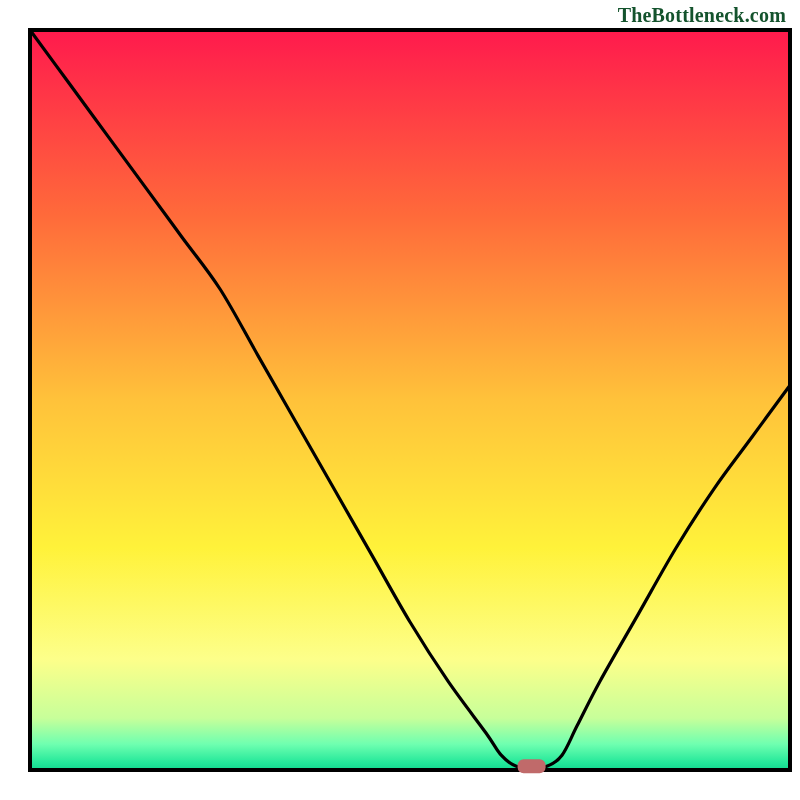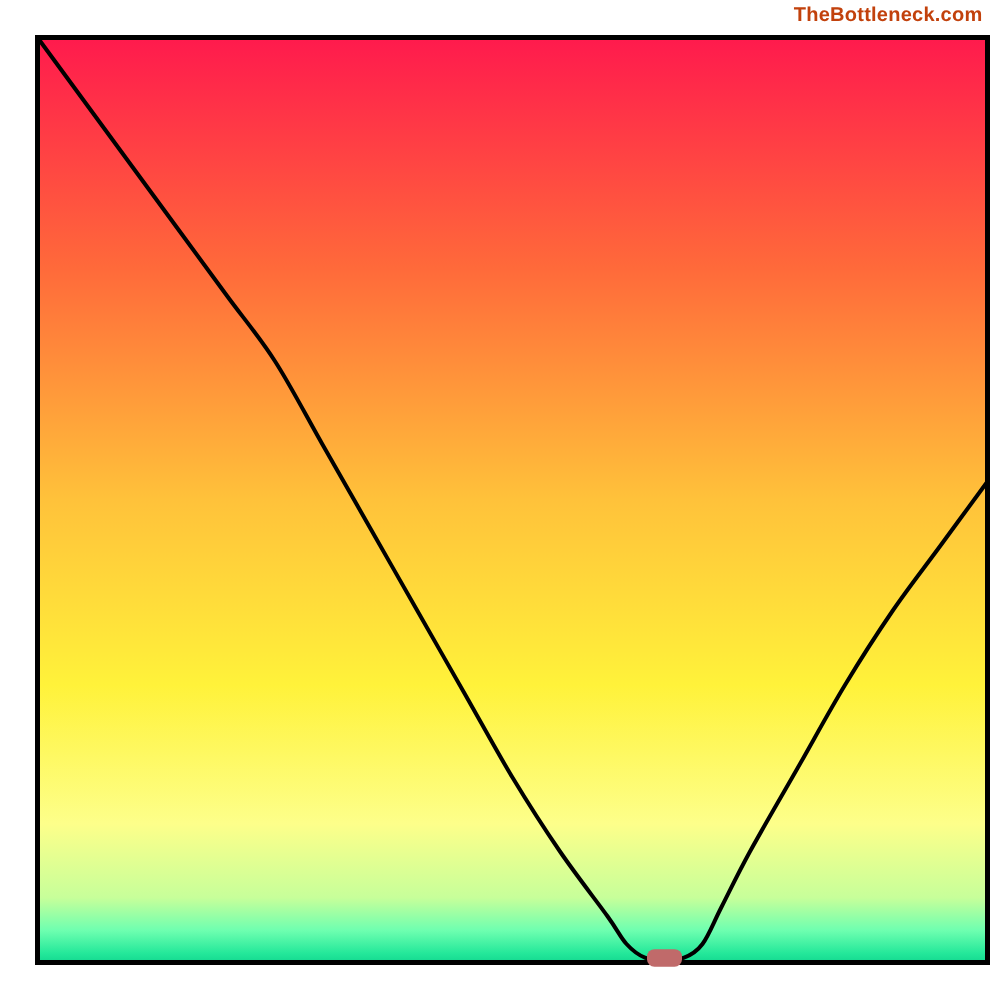--- a/index.html
+++ b/index.html
@@ -12,24 +12,25 @@
   }
   .container {
     position: relative;
     width: 800px;
     height: 800px;
   }
   .watermark {
     position: absolute;
     top: 4px;
     right: 14px;
-    font-size: 16px;
+    font-size: 20px;
     font-weight: 600;
-    color: #c2410c;
+    color: #14532d;
     letter-spacing: 0.2px;
+    font-family: Liberation Serif, serif;
   }
   svg.plot {
     position: absolute;
     top: 0;
     left: 0;
   }
 </style>
 </head>
 <body>
 

